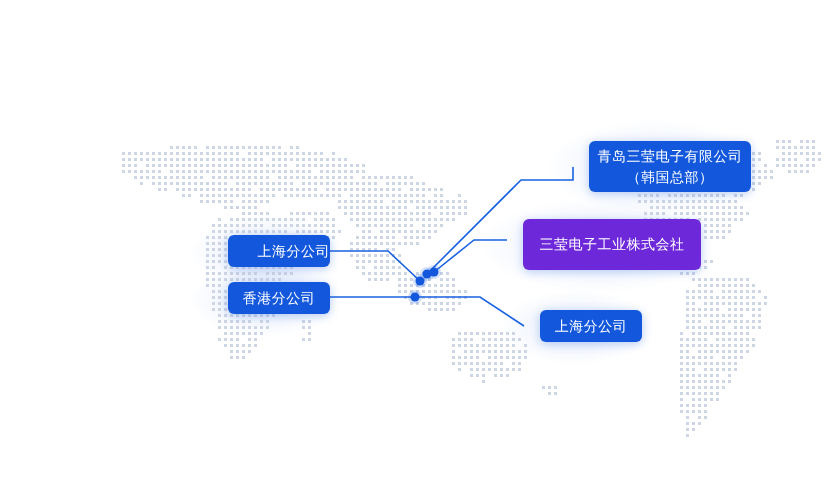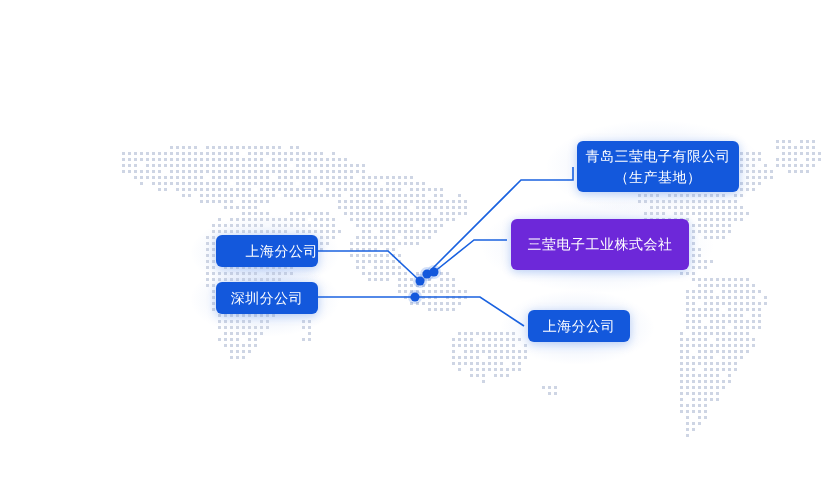--- a/index.html
+++ b/index.html
@@ -21,21 +21,21 @@
     position: absolute;
     left: 0; top: 0;
     width: 824px;
     height: 480px;
   }
   #map-layer { z-index: 1; }
   #leader-layer { z-index: 2; }
   #marker-layer { z-index: 3; }
   #badge-layer {
     position: absolute;
-    left: 4px; top: 0;
+    left: 16px; top: 0;
     width: 789px;
     height: 480px;
     z-index: 4;
     text-decoration: underline;
   }
 
   .badge {
     position: absolute;
     box-sizing: border-box;
     background: #1358dc;
@@ -1716,33 +1716,33 @@
       <g>
         <circle cx="415" cy="297" r="7" fill="rgba(19,88,220,0.18)"></circle>
         <circle cx="415" cy="297" r="4.5" fill="#1358dc"></circle>
       </g>
     </svg>
 
   <div id="badge-layer">
 
     <div class="badge two-line" id="badge-qingdao" style="left: 573px; top: 141px; width: 162px; height: 51px; background: rgb(19, 88, 220); color: rgb(255, 255, 255);">
       <span class="line">青岛三莹电子有限公司</span>
-      <span class="line">（生产基地）</span>
+      <span class="line">（韩国总部）</span>
     </div>
 
     <div class="badge two-line" id="badge-korea" style="left: 507px; top: 219px; width: 178px; height: 51px; background: #6d28d9; color: rgb(255, 255, 255);">
       <span class="line">三莹电子工业株式会社</span>
     </div>
 
     <div class="badge one-line" id="badge-shanghai" style="left: 212px; top: 235px; width: 102px; height: 32px; background: rgb(19, 88, 220); color: rgb(255, 255, 255); align-items: flex-end;">
       <span class="line">上海分公司</span>
     </div>
 
     <div class="badge one-line" id="badge-shenzhen" style="left: 212px; top: 282px; width: 102px; height: 32px; background: rgb(19, 88, 220); color: rgb(255, 255, 255);">
-      <span class="line">深圳分公司</span>
+      <span class="line">香港分公司</span>
     </div>
 
     <div class="badge one-line" id="badge-hongkong" style="left: 524px; top: 310px; width: 102px; height: 32px; background: rgb(19, 88, 220); color: rgb(255, 255, 255);">
       <span class="line">上海分公司</span>
     </div>
 
   </div>
 </div>
 
 </body></html>

